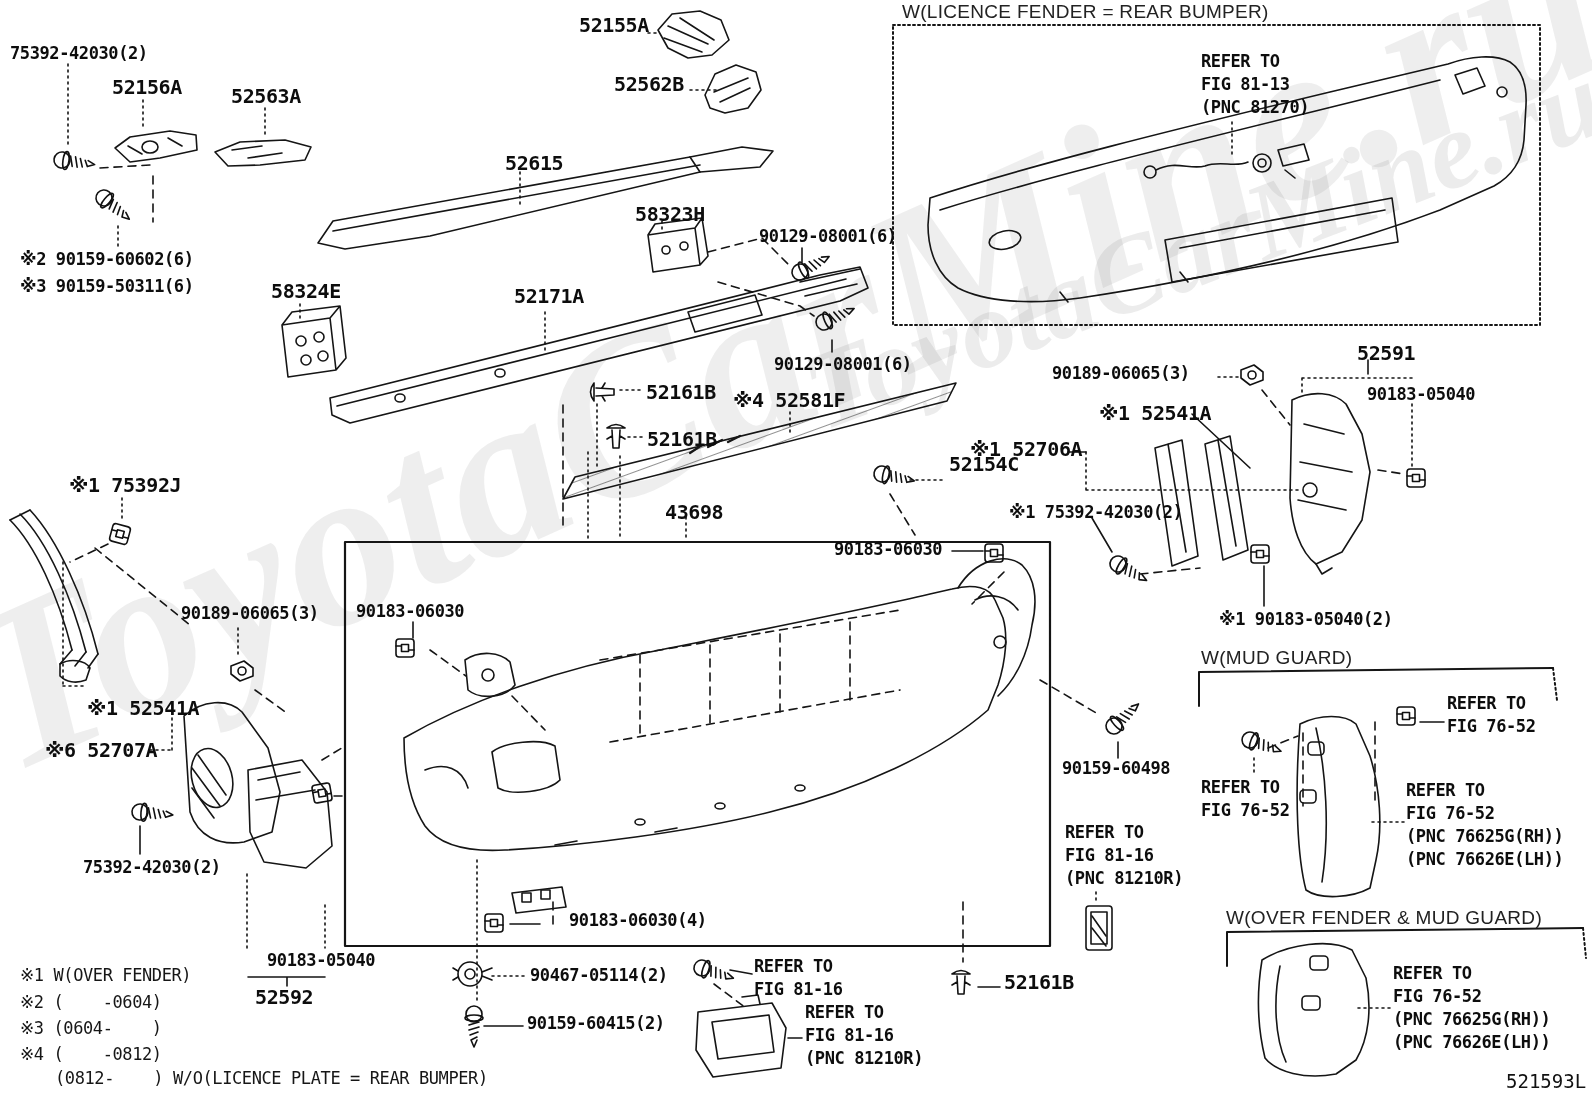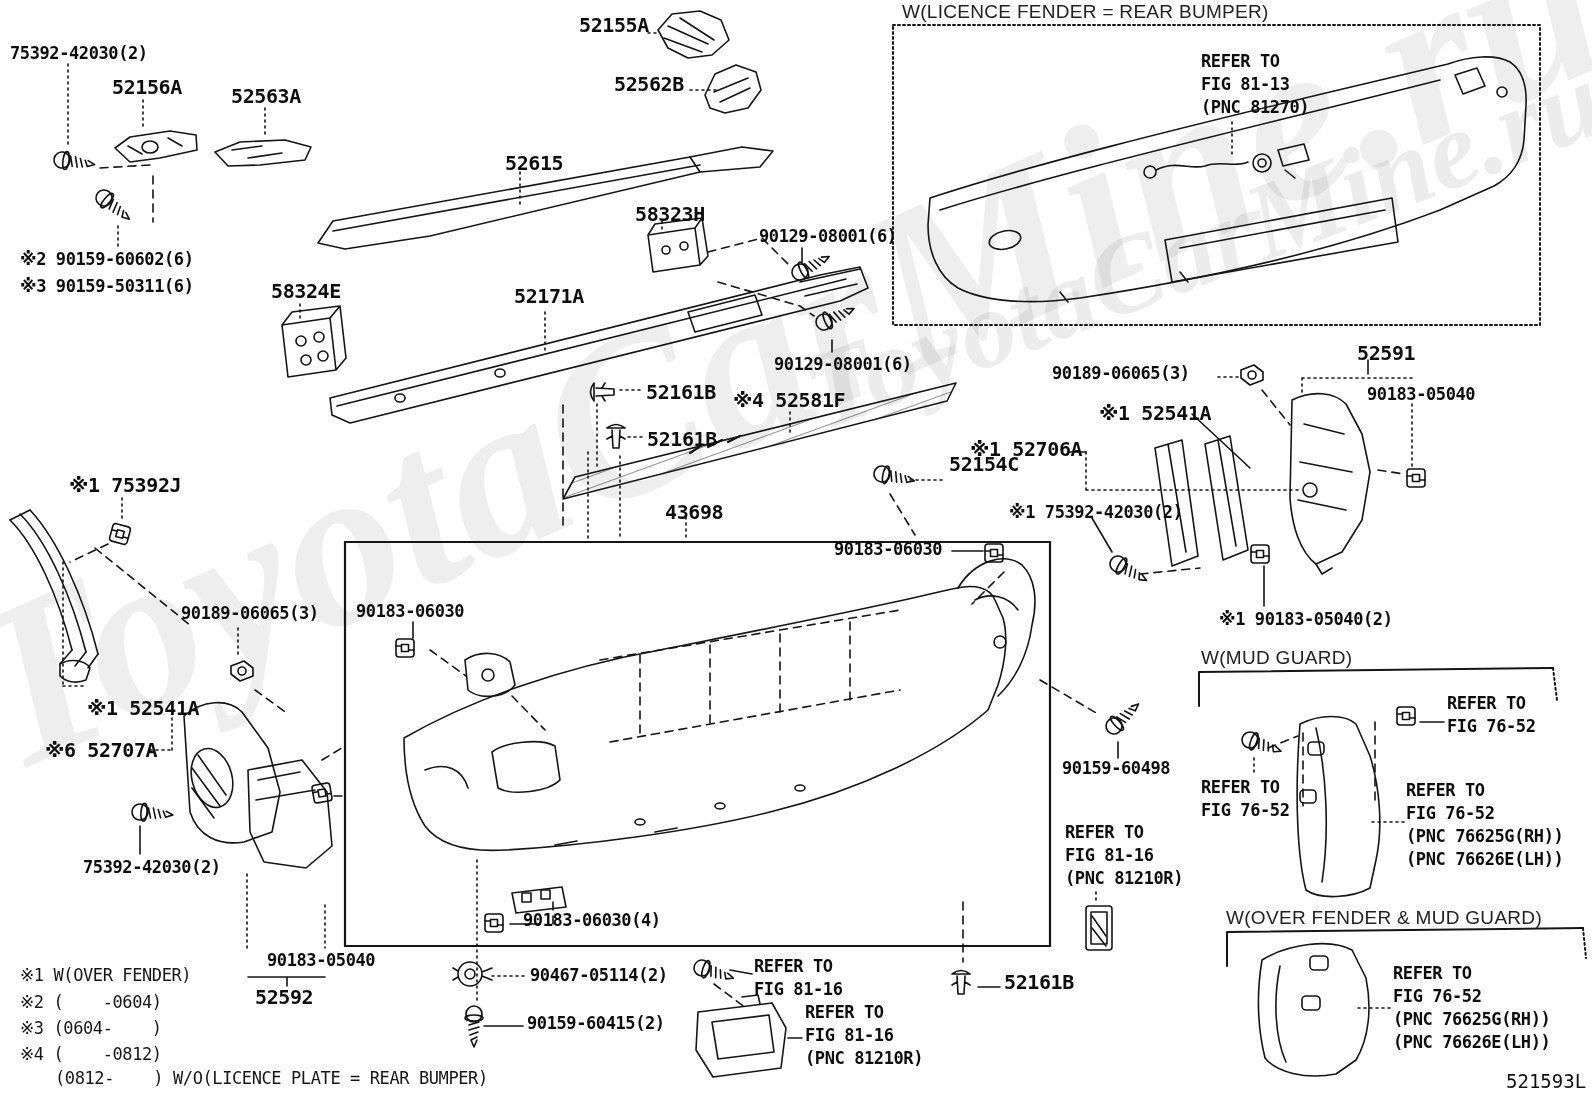--- a/index.html
+++ b/index.html
@@ -383,21 +383,21 @@
   <div class="pl" style="left:834px;top:540px">90183-06030</div>
   <div class="pl" style="left:356px;top:602px">90183-06030</div>
   <div class="pl" style="left:1219px;top:610px">※1 90183-05040(2)</div>
   <div class="pl pl-lg" style="left:69px;top:474px">※1 75392J</div>
   <div class="pl" style="left:181px;top:604px">90189-06065(3)</div>
   <div class="pl pl-lg" style="left:87px;top:697px">※1 52541A</div>
   <div class="pl pl-lg" style="left:45px;top:739px">※6 52707A</div>
   <div class="pl" style="left:83px;top:858px">75392-42030(2)</div>
   <div class="pl" style="left:267px;top:951px">90183-05040</div>
   <div class="pl pl-lg" style="left:255px;top:986px">52592</div>
-  <div class="pl" style="left:523px;top:911px">90183-06030(4)</div>
+  <div class="pl" style="left:569px;top:911px">90183-06030(4)</div>
   <div class="pl" style="left:530px;top:966px">90467-05114(2)</div>
   <div class="pl" style="left:527px;top:1014px">90159-60415(2)</div>
   <div class="pl" style="left:1062px;top:759px">90159-60498</div>
   <div class="pl pl-lg" style="left:1004px;top:971px">52161B</div>
 
   <div class="note" style="left:1201px;top:50px">REFER TO
 FIG 81-13
 (PNC 81270)</div>
   <div class="note" style="left:754px;top:955px">REFER TO
 FIG 81-16</div>

